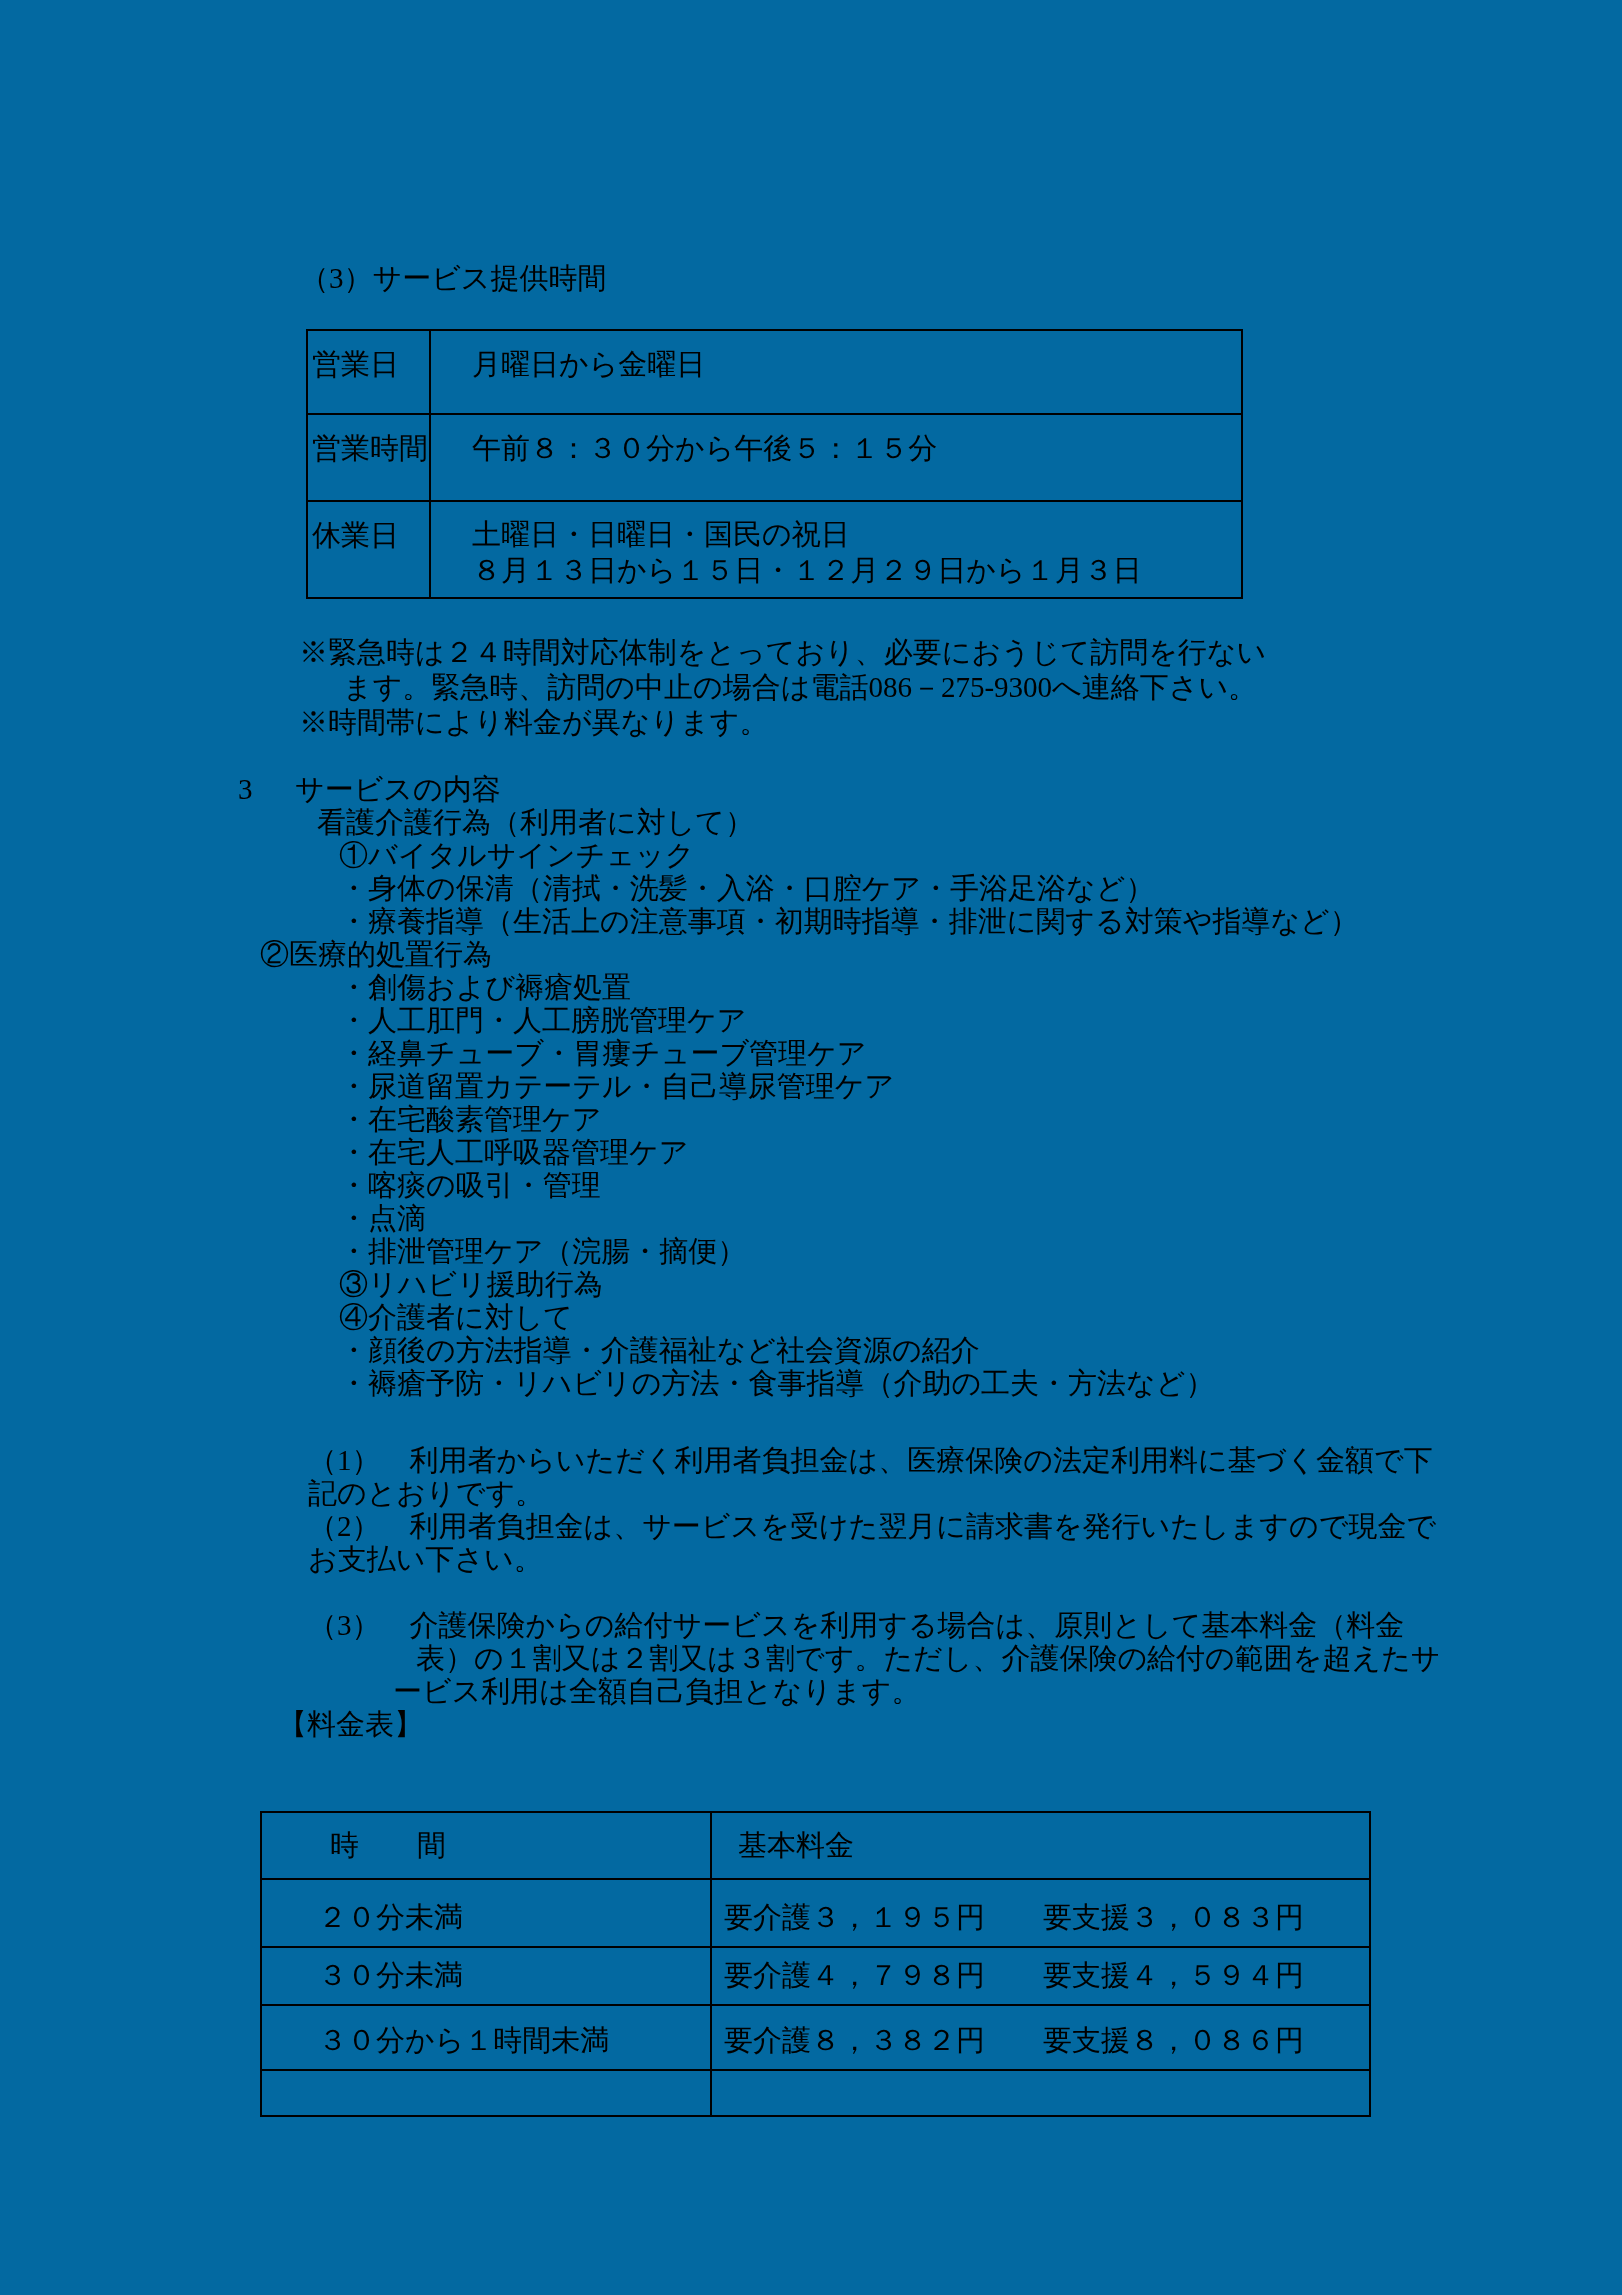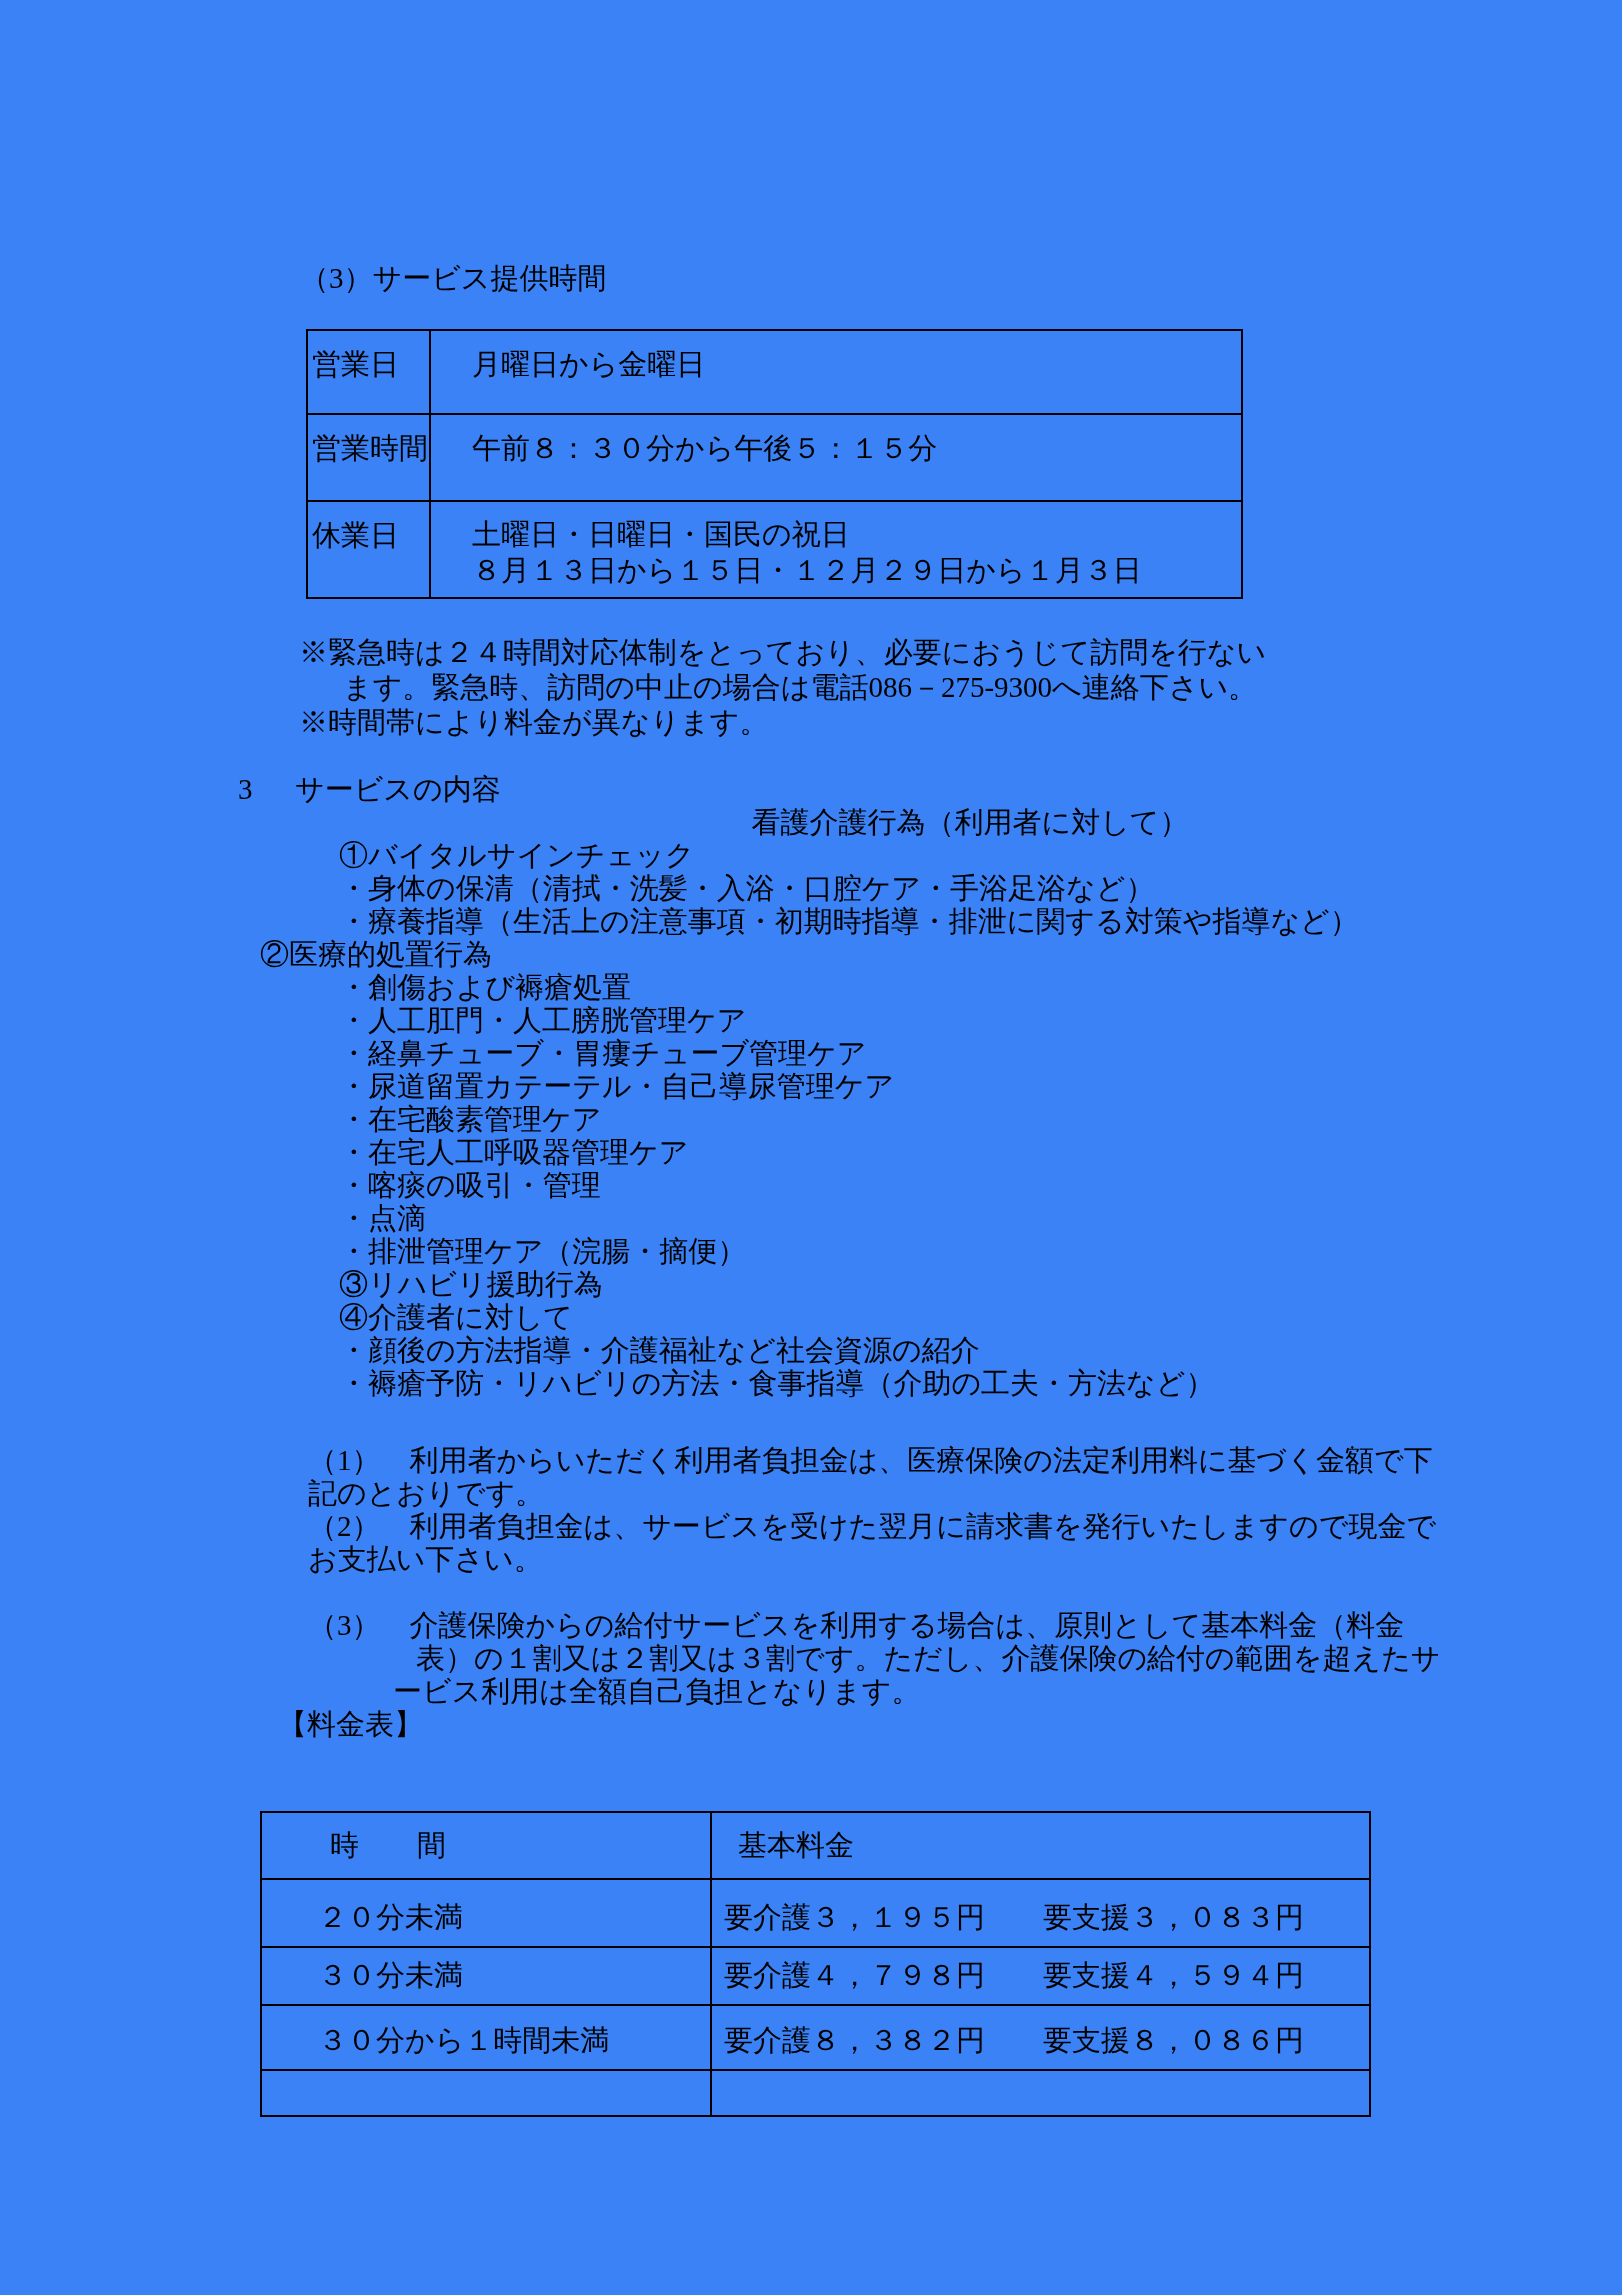--- a/index.html
+++ b/index.html
@@ -1,20 +1,20 @@
 <!DOCTYPE html>
 <html style="font-size:10.5px"><head>
 <meta charset="utf-8">
 <style>
   * { margin:0; padding:0; box-sizing:border-box; }
   html,body { background:#888; }
   .page {
     position:relative;
     width:1623px; height:2295px;
-    background:#3b82f6;
+    background:#0369a1;
     color:#000;
     font-family:"Liberation Serif","DejaVu Serif",serif;
     font-size:29px;
     overflow:hidden;
   }
 
   
   .doc-title {
     position:absolute; left:300px; top:259px;
     white-space:nowrap;
@@ -42,21 +42,21 @@
   
   .notes { position:absolute; left:299px; top:635px; }
   .note-line { height:35px; line-height:35px; white-space:nowrap; }
   .note-line.cont { padding-left:44px; }
 
   
   .sec3 { position:absolute; left:0; top:773px; width:100%; }
   .sec3 .line { height:33px; line-height:33px; white-space:nowrap; }
   .sec3 .head { padding-left:238px; }
   .sec3 .head .num { display:inline-block; width:57px; }
-  .sec3 .ind-a { padding-left:317px;text-align:center; }
+  .sec3 .ind-a { padding-left:317px; }
   .sec3 .ind-b { padding-left:339px; }
   .sec3 .ind-c { padding-left:260px; }
 
   
   .sec4 { position:absolute; left:0; top:1444px; width:100%; }
   .sec4 .line { height:33px; line-height:33px; white-space:nowrap; }
   .sec4 .head { padding-left:236px; }
   .sec4 .head .num { display:inline-block; width:56px; }
   .sec4 .m1 { padding-left:308px; }
   .sec4 .m2 { padding-left:416px; }

